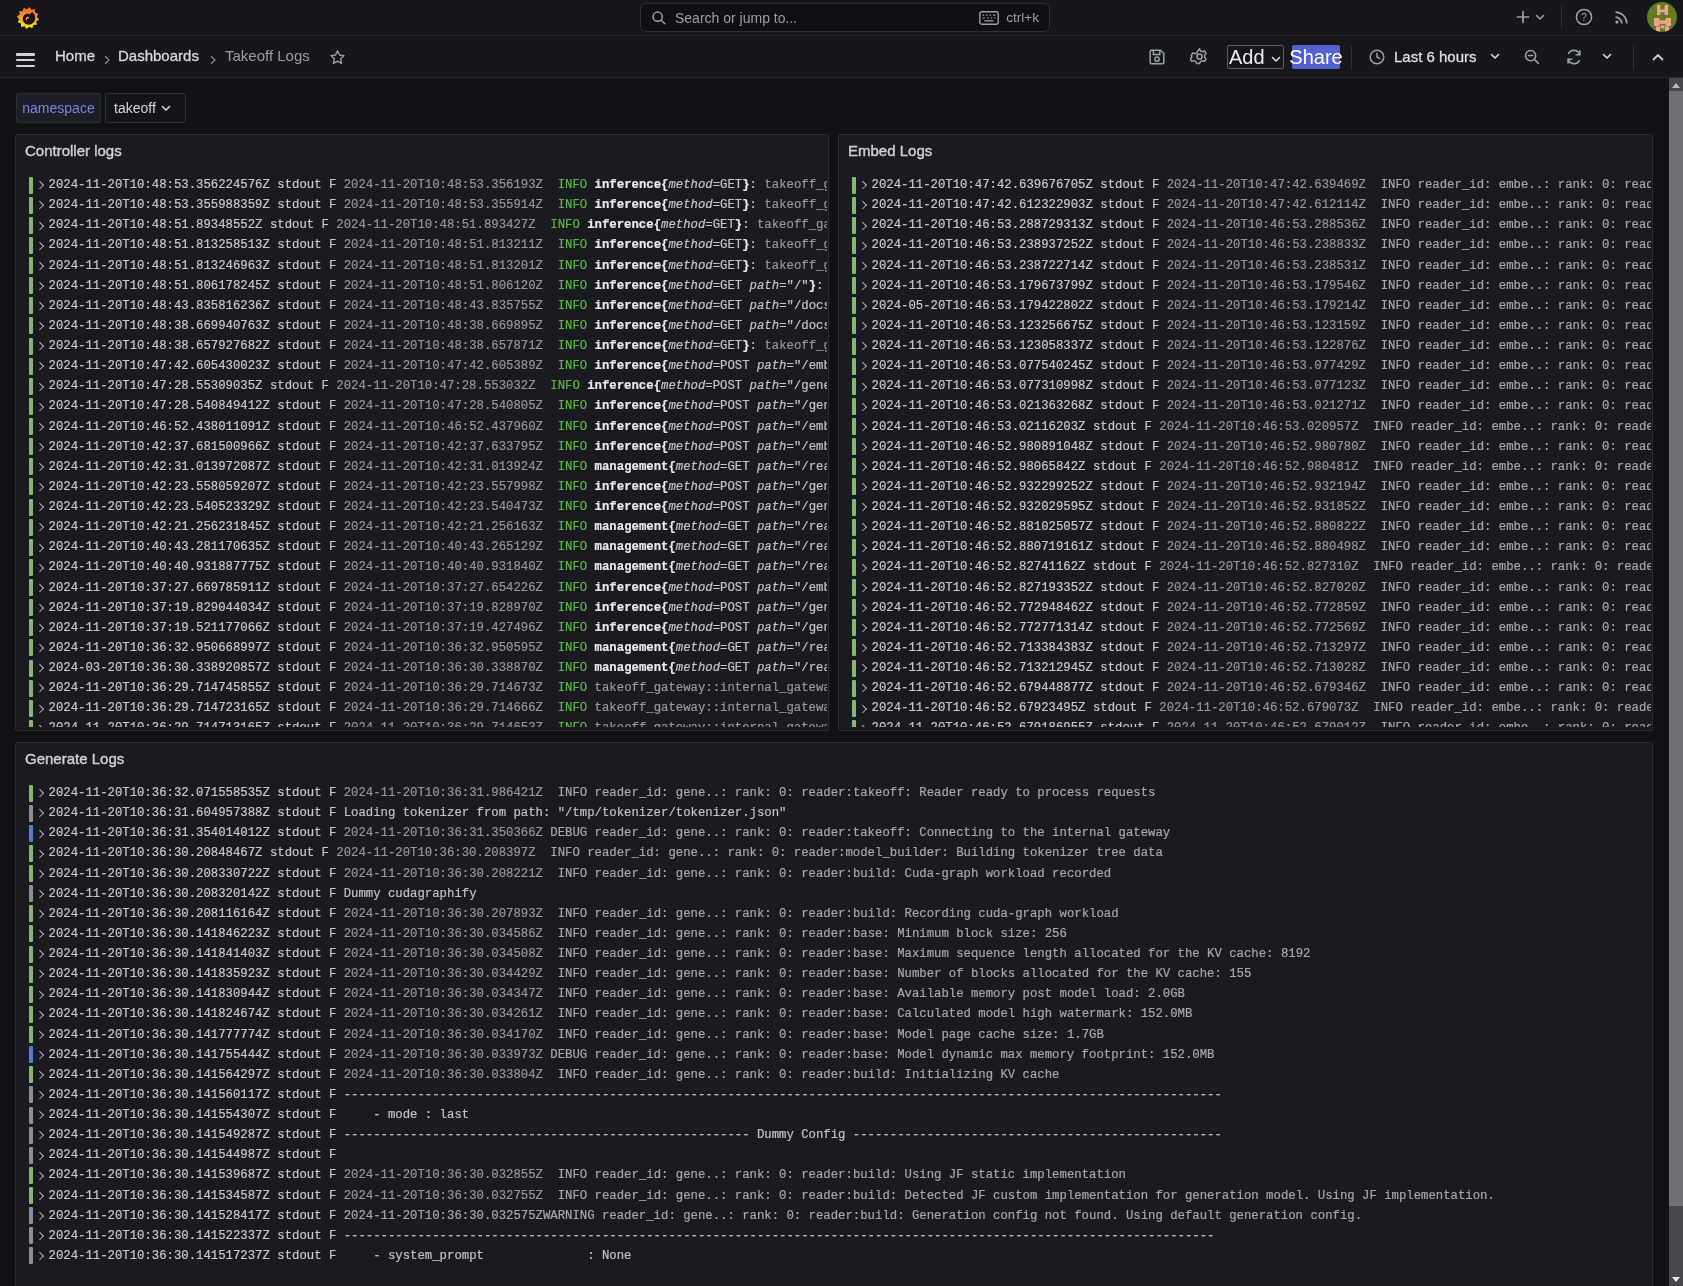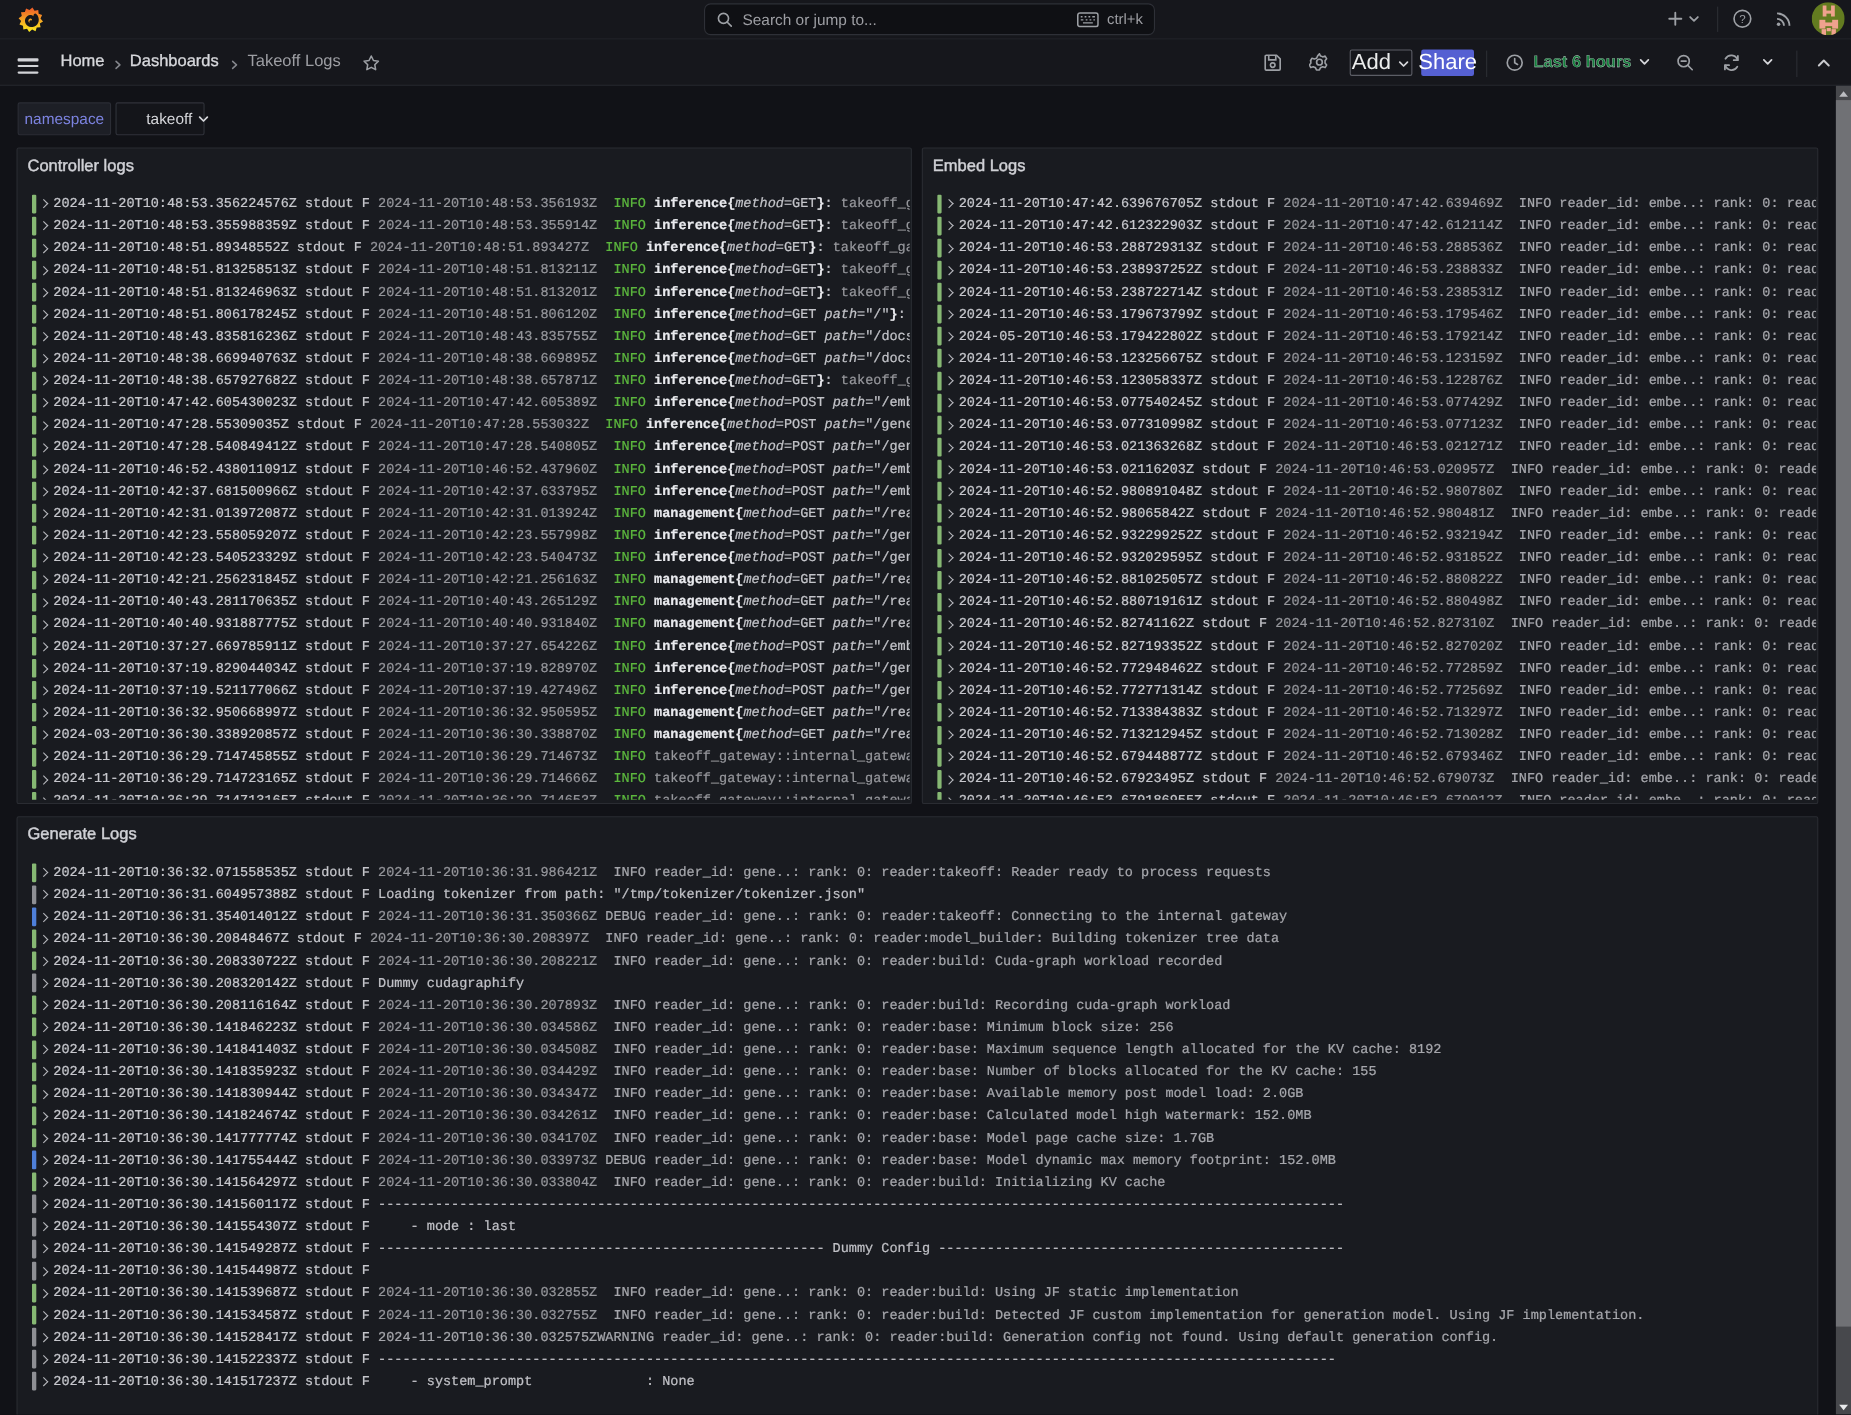--- a/index.html
+++ b/index.html
@@ -140,21 +140,21 @@
           <path stroke="#d5d6da" stroke-width="1.6" fill="none" stroke-linecap="round" stroke-linejoin="round" d="M2.5 4.5l3.5 3.5 3.5-3.5"></path>
         </svg></span></div>
   <div class="btn" style="left:1292px;width:48px;background:#5560d2;color:#fff">Share</div>
   <div class="vdiv" style="left:1351px;top:10px;height:24px"></div>
   <div class="icon" style="left:1368px;top:12px">
       <svg width="18" height="18" viewBox="0 0 18 18" style="">
         <circle cx="9" cy="9" r="6.8" fill="none" stroke="#9da0a5" stroke-width="1.5"></circle>
         <path stroke="#9da0a5" stroke-width="1.5" fill="none" stroke-linecap="round" d="M9 5.2V9l2.6 1.6"></path>
       </svg>
     </div>
-  <div class="abs" style="left:1394px;top:12px;font-size:15px;font-weight:700;color:#15803d;-webkit-text-stroke:0.3px #d5d6da">Last 6 hours</div>
+  <div class="abs" style="left:1394px;top:12px;font-size:15px;font-weight:400;color:#e5e5e5;-webkit-text-stroke:0.3px #d5d6da">Last 6 hours</div>
   <div class="icon" style="left:1489px;top:14px">
       <svg width="12" height="12" viewBox="0 0 12 12" style="">
         <path stroke="#d5d6da" stroke-width="1.6" fill="none" stroke-linecap="round" stroke-linejoin="round" d="M2.5 4.5l3.5 3.5 3.5-3.5"></path>
       </svg>
     </div>
   <div class="icon" style="left:1523px;top:12px">
       <svg width="18" height="18" viewBox="0 0 18 18" style="">
         <circle cx="7.6" cy="7.6" r="5.1" fill="none" stroke="#9da0a5" stroke-width="1.5"></circle>
         <path stroke="#9da0a5" stroke-width="1.5" stroke-linecap="round" d="M11.4 11.4l4 4M5.4 7.6h4.4"></path>
       </svg>
@@ -171,21 +171,21 @@
       </svg>
     </div>
   <div class="vdiv" style="left:1633px;top:10px;height:24px"></div>
   <div class="icon" style="left:1650px;top:13px">
       <svg width="16" height="16" viewBox="0 0 16 16" style="">
         <path stroke="#c9cace" stroke-width="1.8" fill="none" stroke-linecap="round" stroke-linejoin="round" d="M3.5 10.5L8 6l4.5 4.5"></path>
       </svg>
     </div>
 </div>
 <div class="chip" style="left:16px;top:93px;width:85px;background:#1d1f26;border:1px solid #2b2d35;justify-content:center;color:#7c83e0">namespace</div>
-<div class="chip" style="left:105px;top:93px;width:81px;background:#14151a;border:1px solid #30323a;color:#d6d7db;padding-left:27px">takeoff&nbsp;<span style="margin-top:2px"><svg width="12" height="12" viewBox="0 0 12 12" style="">
+<div class="chip" style="left:105px;top:93px;width:81px;background:#14151a;border:1px solid #30323a;color:#d6d7db;padding-left:8px">takeoff&nbsp;<span style="margin-top:2px"><svg width="12" height="12" viewBox="0 0 12 12" style="">
         <path stroke="#d5d6da" stroke-width="1.6" fill="none" stroke-linecap="round" stroke-linejoin="round" d="M2.5 4.5l3.5 3.5 3.5-3.5"></path>
       </svg></span></div>
 
 <div class="panel" style="left:15px;top:134px;width:814px;height:597px">
   <div class="ptitle">Controller logs</div>
   <div class="logs ab">
       <div class="r"><i class="lv g"></i><i class="cv"></i><span class="tx"><b class="t1">2024-11-20T10:48:53.356224576Z stdout F </b><b class="t2">2024-11-20T10:48:53.356193Z  </b><b class="gr">INFO </b><b class="bo">inference{</b><b class="it">method</b><b class="md">=GET</b><b class="bo">}</b><b class="md">: </b><b class="dm">takeoff_gateway::internal_gateway: request_handler: new request accepted and queued for batching</b></span></div>
       <div class="r"><i class="lv g"></i><i class="cv"></i><span class="tx"><b class="t1">2024-11-20T10:48:53.355988359Z stdout F </b><b class="t2">2024-11-20T10:48:53.355914Z  </b><b class="gr">INFO </b><b class="bo">inference{</b><b class="it">method</b><b class="md">=GET</b><b class="bo">}</b><b class="md">: </b><b class="dm">takeoff_gateway::internal_gateway: request_handler: new request accepted and queued for batching</b></span></div>
       <div class="r"><i class="lv g"></i><i class="cv"></i><span class="tx"><b class="t1">2024-11-20T10:48:51.89348552Z stdout F </b><b class="t2">2024-11-20T10:48:51.893427Z  </b><b class="gr">INFO </b><b class="bo">inference{</b><b class="it">method</b><b class="md">=GET</b><b class="bo">}</b><b class="md">: </b><b class="dm">takeoff_gateway::internal_gateway: request_handler: new request accepted and queued for batching</b></span></div>
       <div class="r"><i class="lv g"></i><i class="cv"></i><span class="tx"><b class="t1">2024-11-20T10:48:51.813258513Z stdout F </b><b class="t2">2024-11-20T10:48:51.813211Z  </b><b class="gr">INFO </b><b class="bo">inference{</b><b class="it">method</b><b class="md">=GET</b><b class="bo">}</b><b class="md">: </b><b class="dm">takeoff_gateway::internal_gateway: request_handler: new request accepted and queued for batching</b></span></div>

